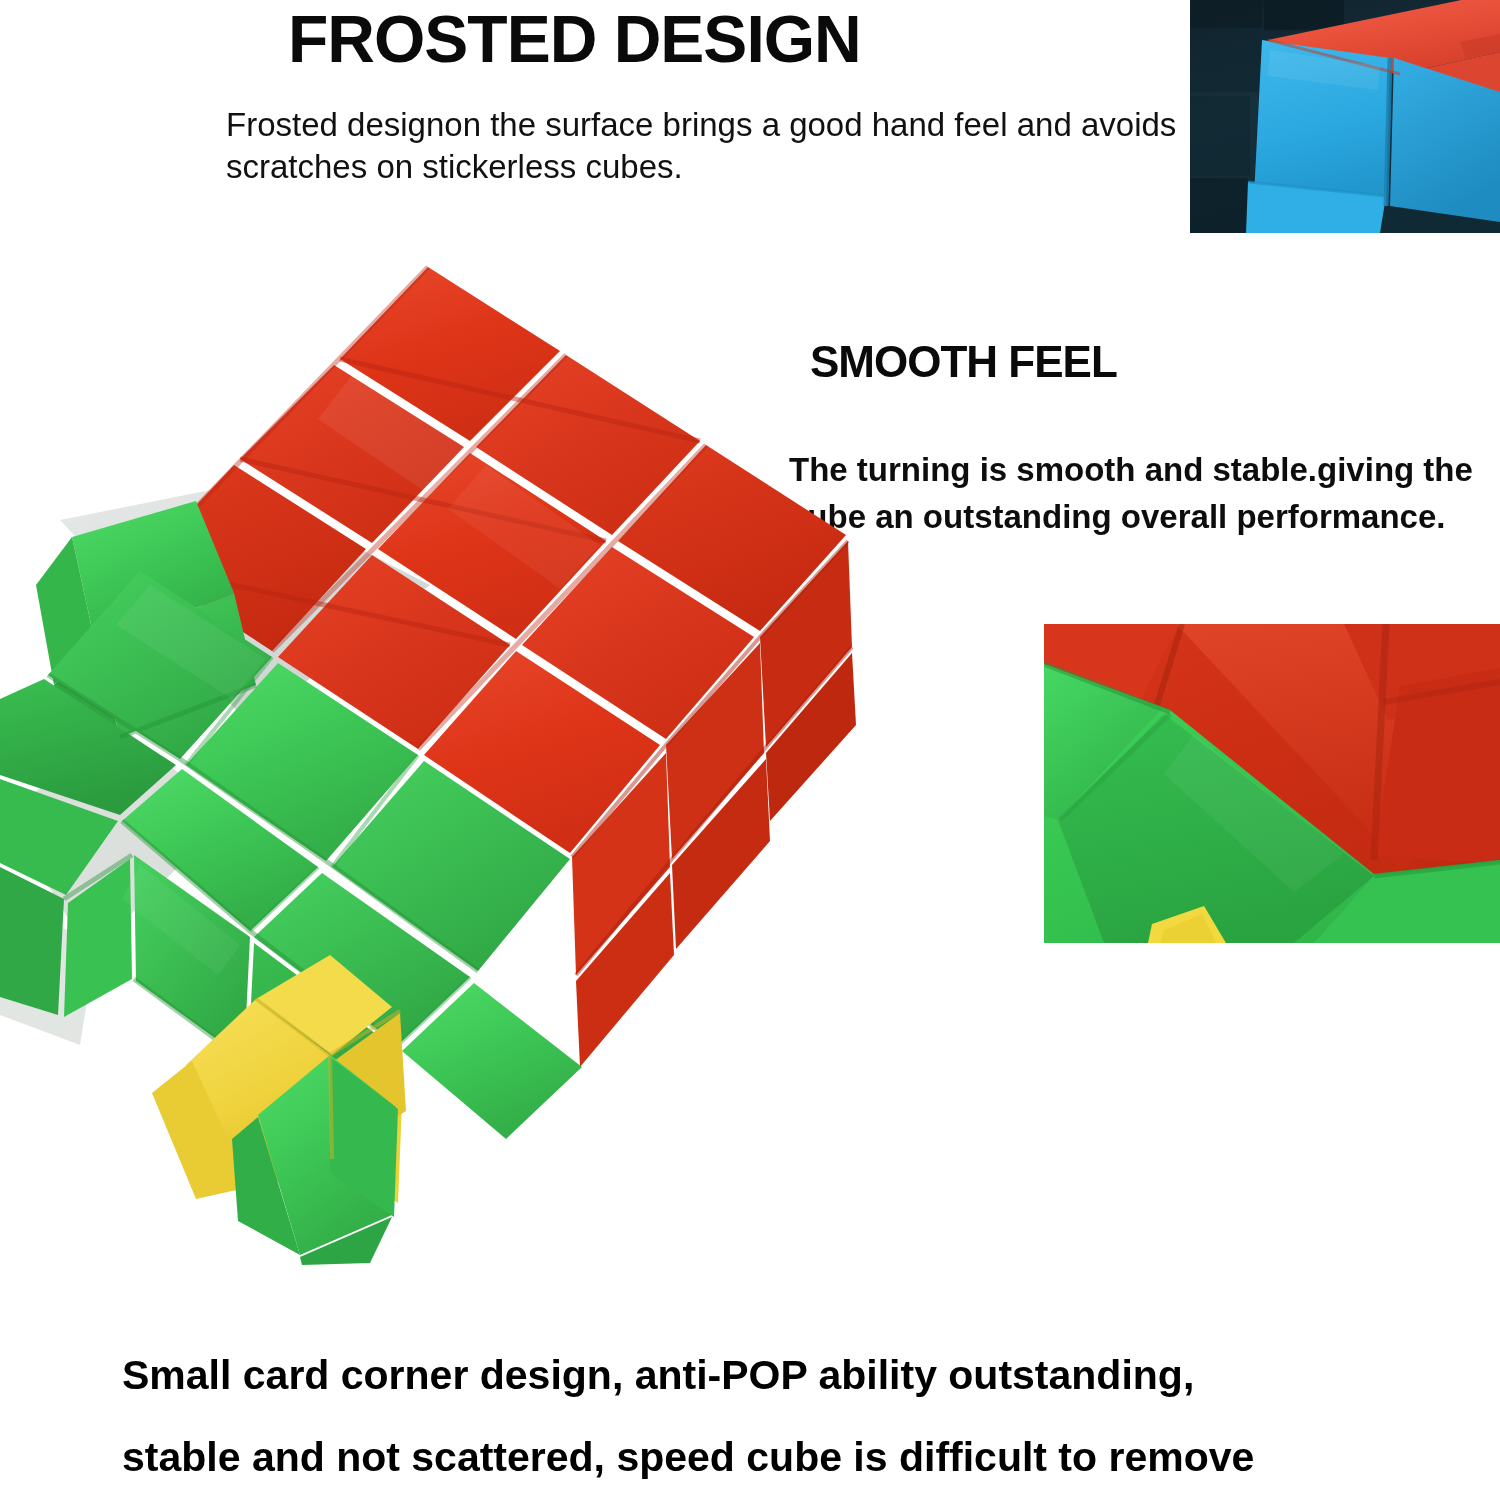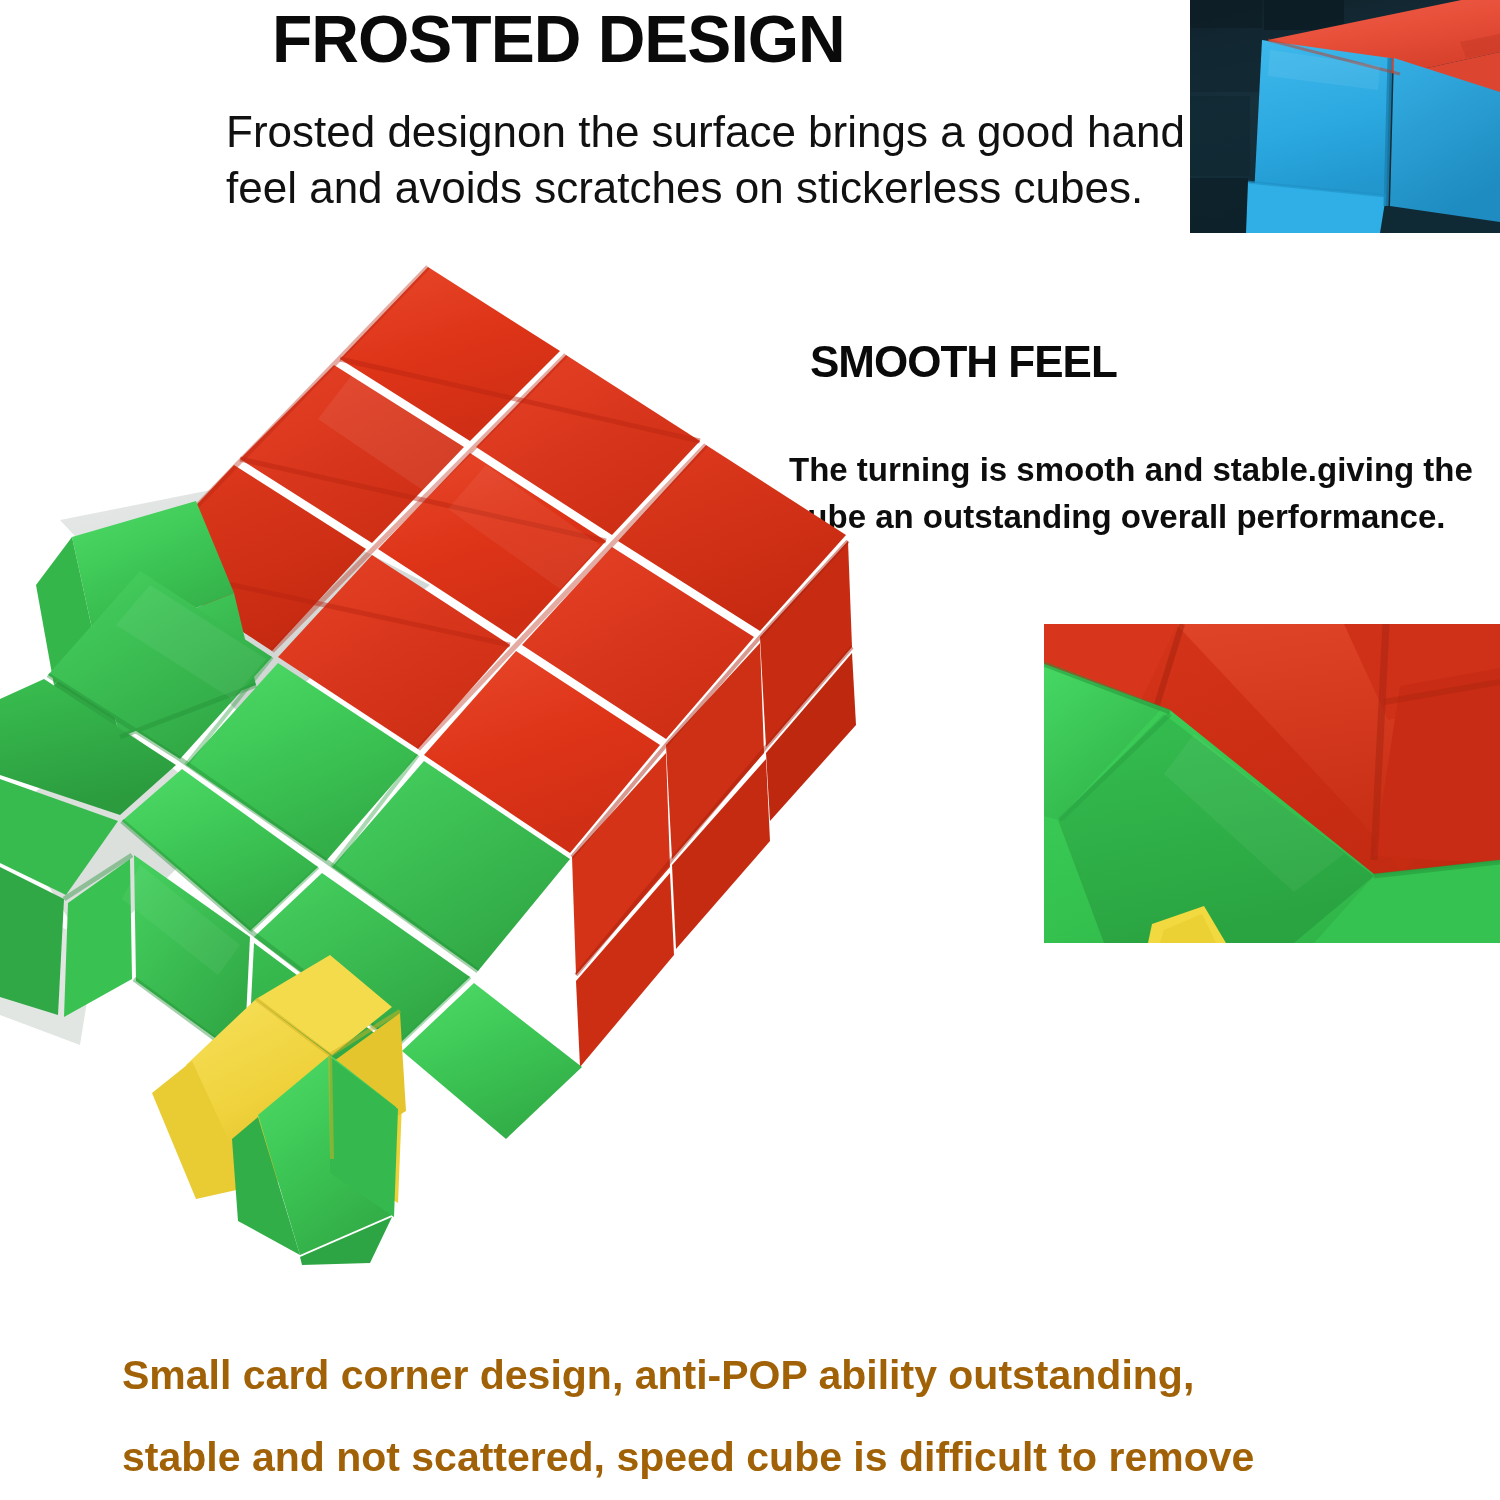--- a/index.html
+++ b/index.html
@@ -37,33 +37,33 @@
     line-height: 1.28;
   }
   .body-bold {
     position: absolute;
     font-family: "Liberation Sans", sans-serif;
     font-weight: bold;
     color: #0d0d0d;
     line-height: 1.42;
   }
 
-  #frosted-heading { left: 272px; top: 6px;  font-size: 66px; text-align: center; }
-  #frosted-body    { left: 226px; top: 104px; width: 960px; font-size: 44px; }
+  #frosted-heading { left: 288px; top: 6px;  font-size: 66px; text-align: center; }
+  #frosted-body    { left: 226px; top: 104px; width: 960px; font-size: 33px; }
 
   #smooth-heading  { left: 810px; top: 340px; font-size: 44px; }
   #smooth-body     { left: 789px; top: 447px; width: 700px; font-size: 33px; }
 
   #bottom-caption  {
     position: absolute;
     left: 122px; top: 1334px; width: 1290px;
     font-family: "Liberation Sans", sans-serif;
     font-weight: bold;
     font-size: 41px;
-    color: #a16207;
+    color: #000000;
     line-height: 2.0;
   }
 
   
   .inset {
     position: absolute;
     overflow: hidden;
   }
 
   #inset-top-right {

